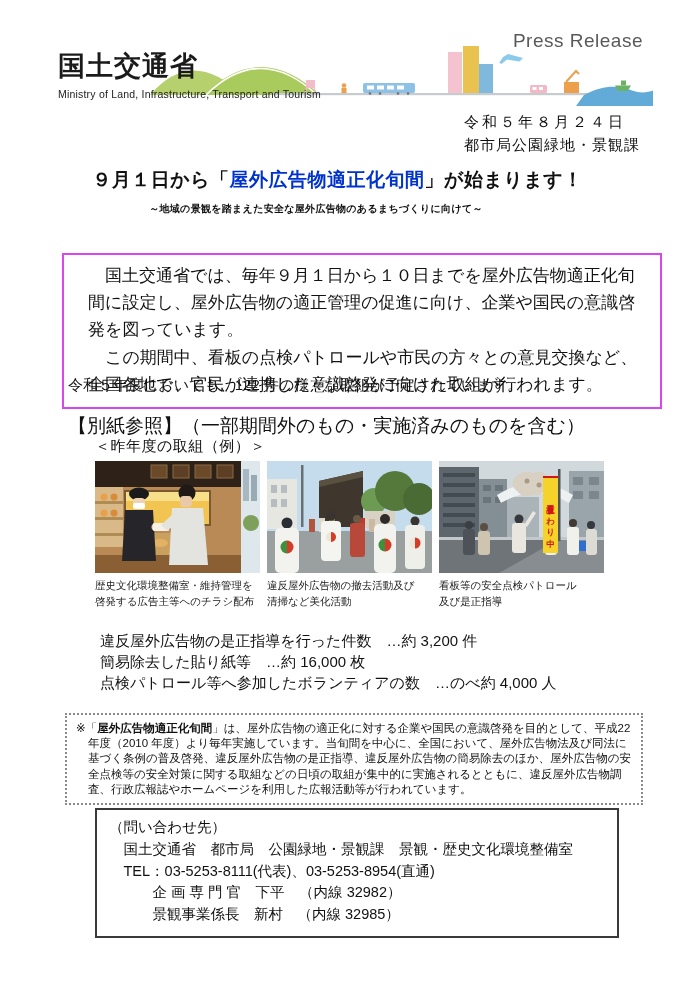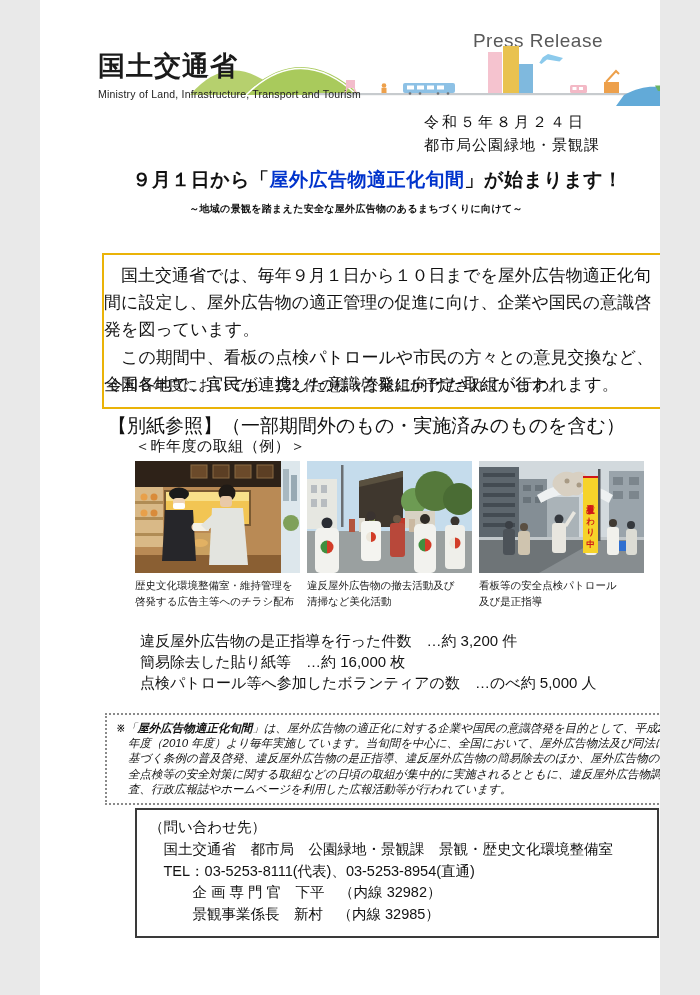--- a/index.html
+++ b/index.html
@@ -1,18 +1,18 @@
 <!DOCTYPE html>
 <html lang="ja"><head>
 <meta charset="utf-8">
 <style>
   html,body{margin:0;padding:0;background:#e9e9e9;}
   .page{
     position:relative;
-    width:620px;height:995px;
+    width:700px;height:995px;
     margin:0 auto;
     background:#ffffff;
     font-family:"Liberation Sans","DejaVu Sans",sans-serif;
     color:#111;
     overflow:hidden;
   }
   
   .press-release{
     position:absolute;top:30px;right:57px;
     font-size:19px;color:#595959;letter-spacing:.5px;
@@ -26,21 +26,21 @@
   .date-line{letter-spacing:3px;}
   .dept-line{letter-spacing:1px;}
   
   .title-block{position:absolute;top:167px;left:0;width:632px;text-align:center;}
   .page-title{font-size:19px;font-weight:bold;letter-spacing:.5px;padding-left:43px;}
   .title-highlight{color:#0033cc;}
   .page-subtitle{font-size:10px;font-weight:bold;margin-top:9px;letter-spacing:.3px;}
   
   .lead-box{
     position:absolute;top:253px;left:62px;width:562px;
-    border:2px solid #eab308;padding:7px 10px 9px 0;
+    border:2px solid #d946ef;padding:7px 10px 9px 24px;
     font-size:17px;line-height:1.6;font-weight:500;
   }
   .lead-box p{margin:0;white-space:pre-wrap;}
   
   .plan{position:absolute;top:376px;left:68px;}
   .plan-line1{font-size:15px;}
   .plan-line2{font-size:19px;margin-top:18px;}
   
   .examples-heading{position:absolute;top:437px;left:95px;font-size:15px;letter-spacing:.5px;}
   .photos-row{position:absolute;top:461px;left:95px;display:flex;gap:7px;}
@@ -55,21 +55,21 @@
     font-size:8.5px;font-weight:bold;color:#d01818;
     letter-spacing:1px;text-align:center;line-height:15px;
   }
   
   .stats{position:absolute;top:630px;left:100px;font-size:15px;line-height:1.4;}
   .stats div{white-space:pre-wrap;}
   
   .footnote-box{
     position:absolute;top:713px;left:65px;width:556px;
     border:2px dotted #8a8a8a;padding:6px 9px;
-    font-size:11.5px;line-height:1.32;font-style:italic;
+    font-size:11.5px;line-height:1.32;
   }
   .footnote-box p{margin:0;padding-left:12px;text-indent:-12px;}
   .footnote-bold{font-weight:bold;}
   
   .contact-box{
     position:absolute;top:808px;left:95px;width:496px;
     border:2px solid #3a3a3a;padding:7px 12px 10px 12px;
     font-size:14.5px;line-height:1.5;
   }
   .contact-box div{white-space:pre-wrap;}
@@ -281,21 +281,21 @@
         <div class="banner-overlay">看板見まわり中</div>
       </div>
       <div class="photo-caption"><span>看板等の安全点検パトロール</span><br><span>及び是正指導</span></div>
     </div>
 
   </div>
 
   <div class="stats">
     <div>違反屋外広告物の是正指導を行った件数　…約 3,200 件</div>
     <div>簡易除去した貼り紙等　…約 16,000 枚</div>
-    <div>点検パトロール等へ参加したボランティアの数　…のべ約 5,000 人</div>
+    <div>点検パトロール等へ参加したボランティアの数　…のべ約 4,000 人</div>
   </div>
 
   <div class="footnote-box">
     <p><span>※「</span><span class="footnote-bold">屋外広告物適正化旬間</span><span>」は、屋外広告物の適正化に対する企業や国民の意識啓発を目的として、平成22 年度（2010 年度）より毎年実施しています。当旬間を中心に、全国において、屋外広告物法及び同法に基づく条例の普及啓発、違反屋外広告物の是正指導、違反屋外広告物の簡易除去のほか、屋外広告物の安全点検等の安全対策に関する取組などの日頃の取組が集中的に実施されるとともに、違反屋外広告物調査、行政広報誌やホームページを利用した広報活動等が行われています。</span></p>
   </div>
 
   <div class="contact-box">
     <div>（問い合わせ先）</div>
     <div>　国土交通省　都市局　公園緑地・景観課　景観・歴史文化環境整備室</div>
     <div>　TEL：03-5253-8111(代表)、03-5253-8954(直通)</div>

